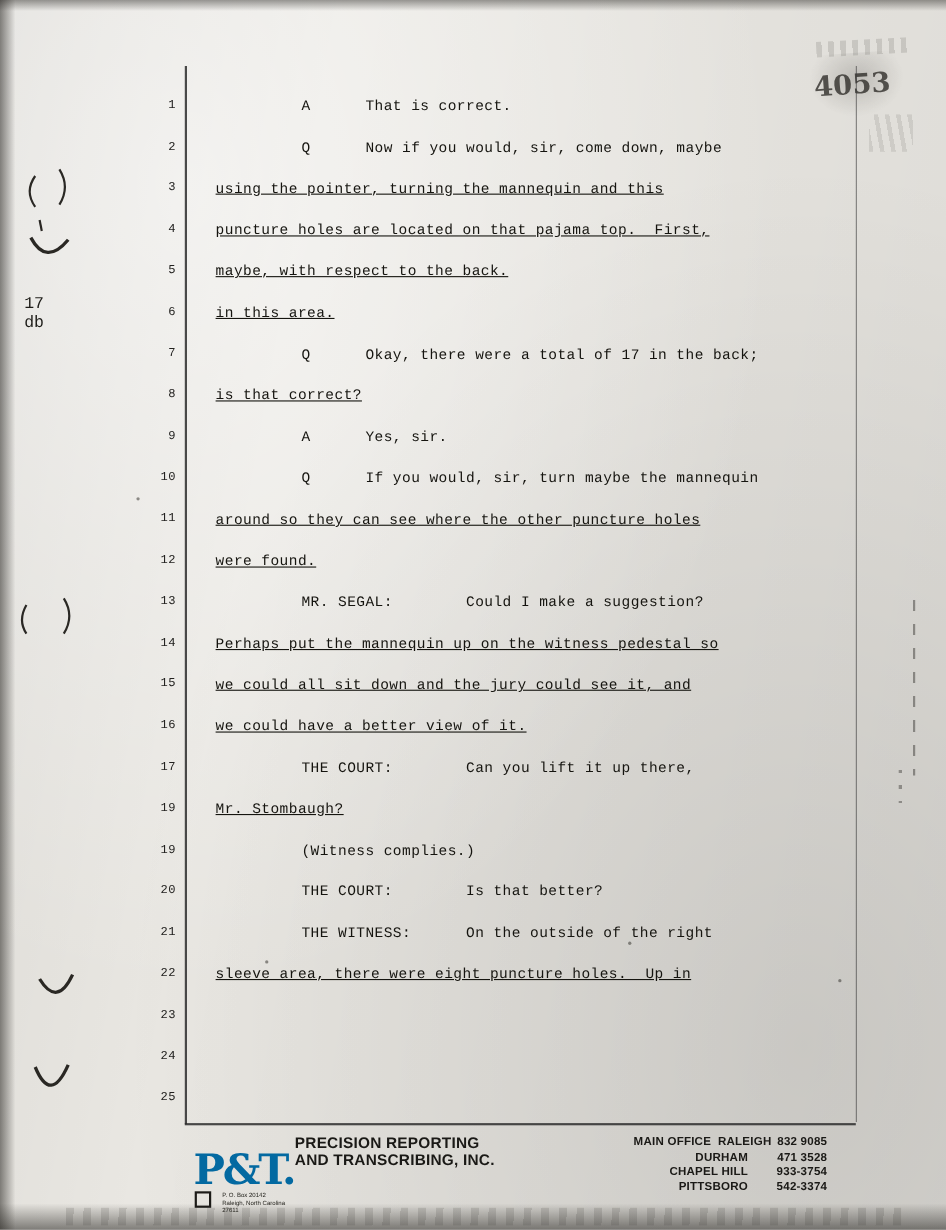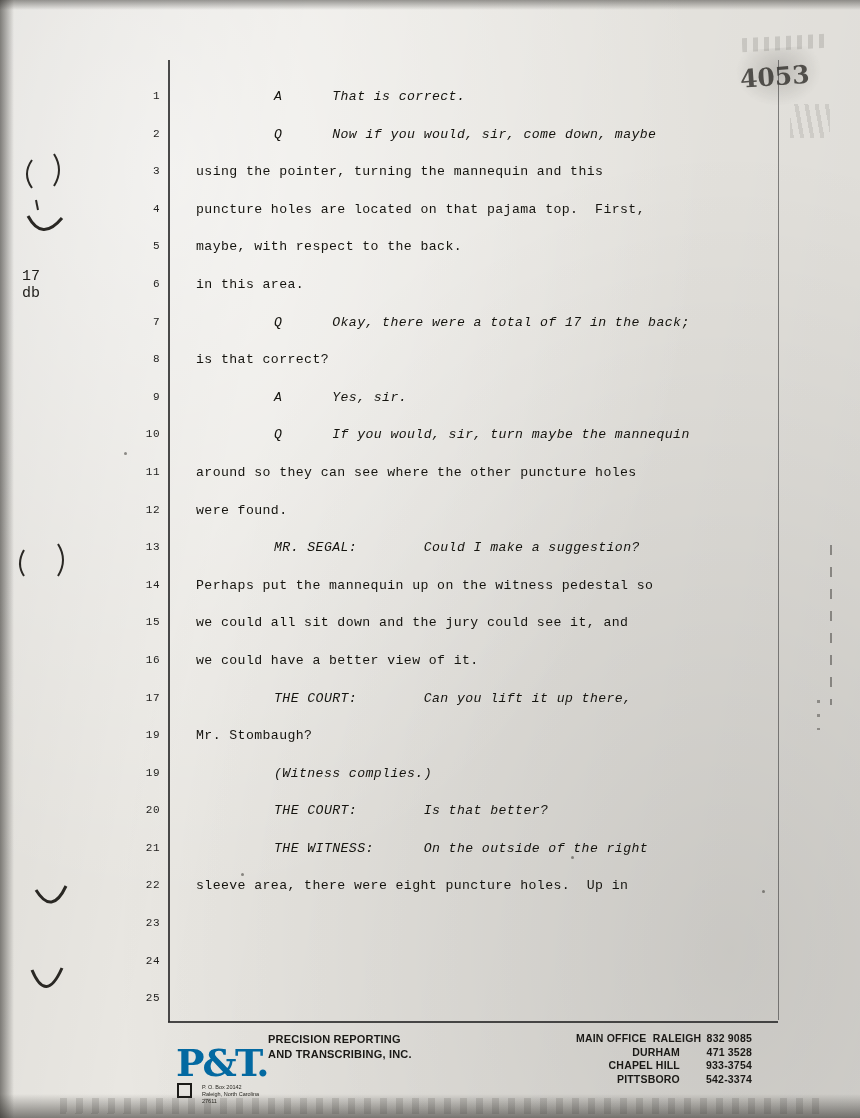--- a/index.html
+++ b/index.html
@@ -97,22 +97,22 @@
     width: 580px;
     font-size: 13.2px;
     color: #15140f;
     letter-spacing: .4px;
   }
   .tline {
     height: 37.6px;
     line-height: 37.6px;
     white-space: pre;
   }
-  .indent1 { padding-left: 78px; font-style: italic; }
-  .indent2 { padding-left: 0px; }
+  .indent1 { padding-left: 78px; }
+  .indent2 { padding-left: 0px; text-decoration: underline; }
 
   
   .stamp {
     position: absolute;
     left: 736px;
     top: 48px;
     width: 86px;
     height: 58px;
     transform: rotate(-4deg);
   }
@@ -235,21 +235,21 @@
     top: 47px;
     width: 11px;
     height: 11px;
     border: 2px solid #1c1b18;
   }
   .firm {
     position: absolute;
     left: 92px;
     top: 2px;
     font-family: "Liberation Sans", sans-serif;
-    font-size: 11px;
+    font-size: 14px;
     font-weight: bold;
     color: #1a1916;
     line-height: 15px;
     letter-spacing: .2px;
   }
   .offices {
     position: absolute;
     left: 400px;
     top: 2px;
     font-family: "Liberation Sans", sans-serif;

